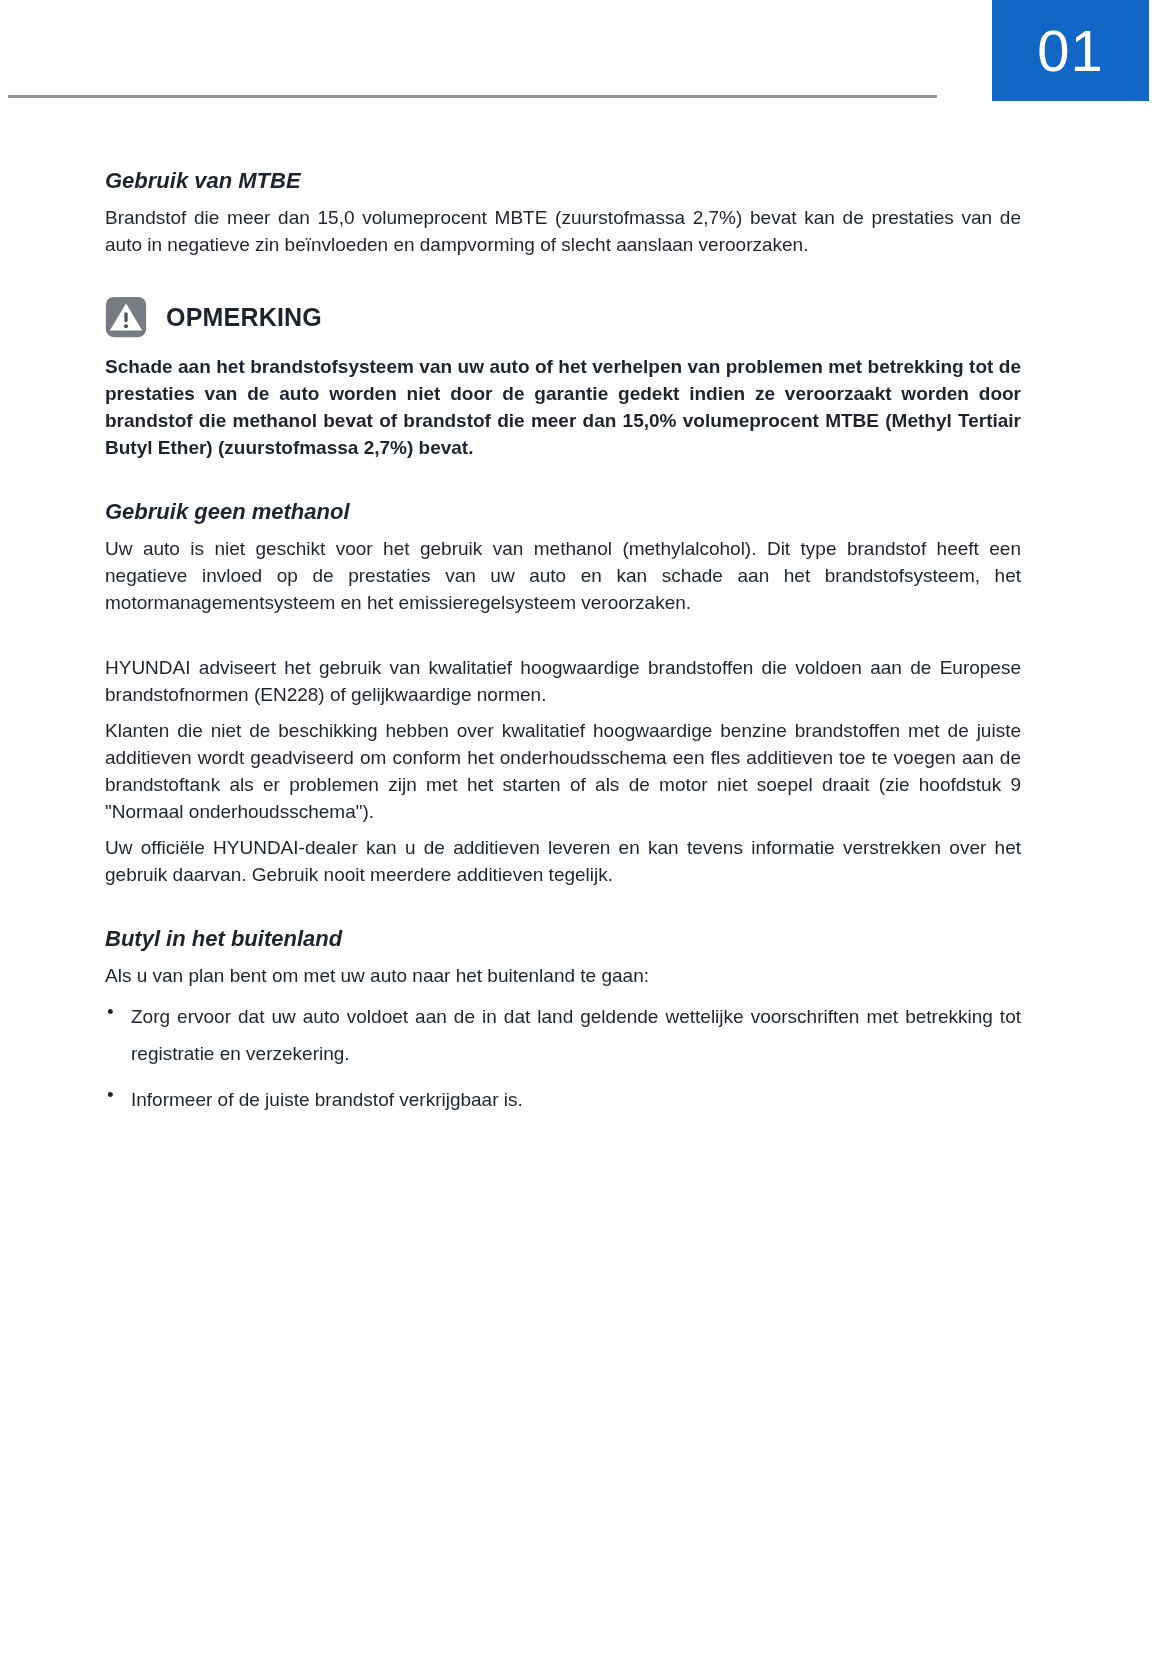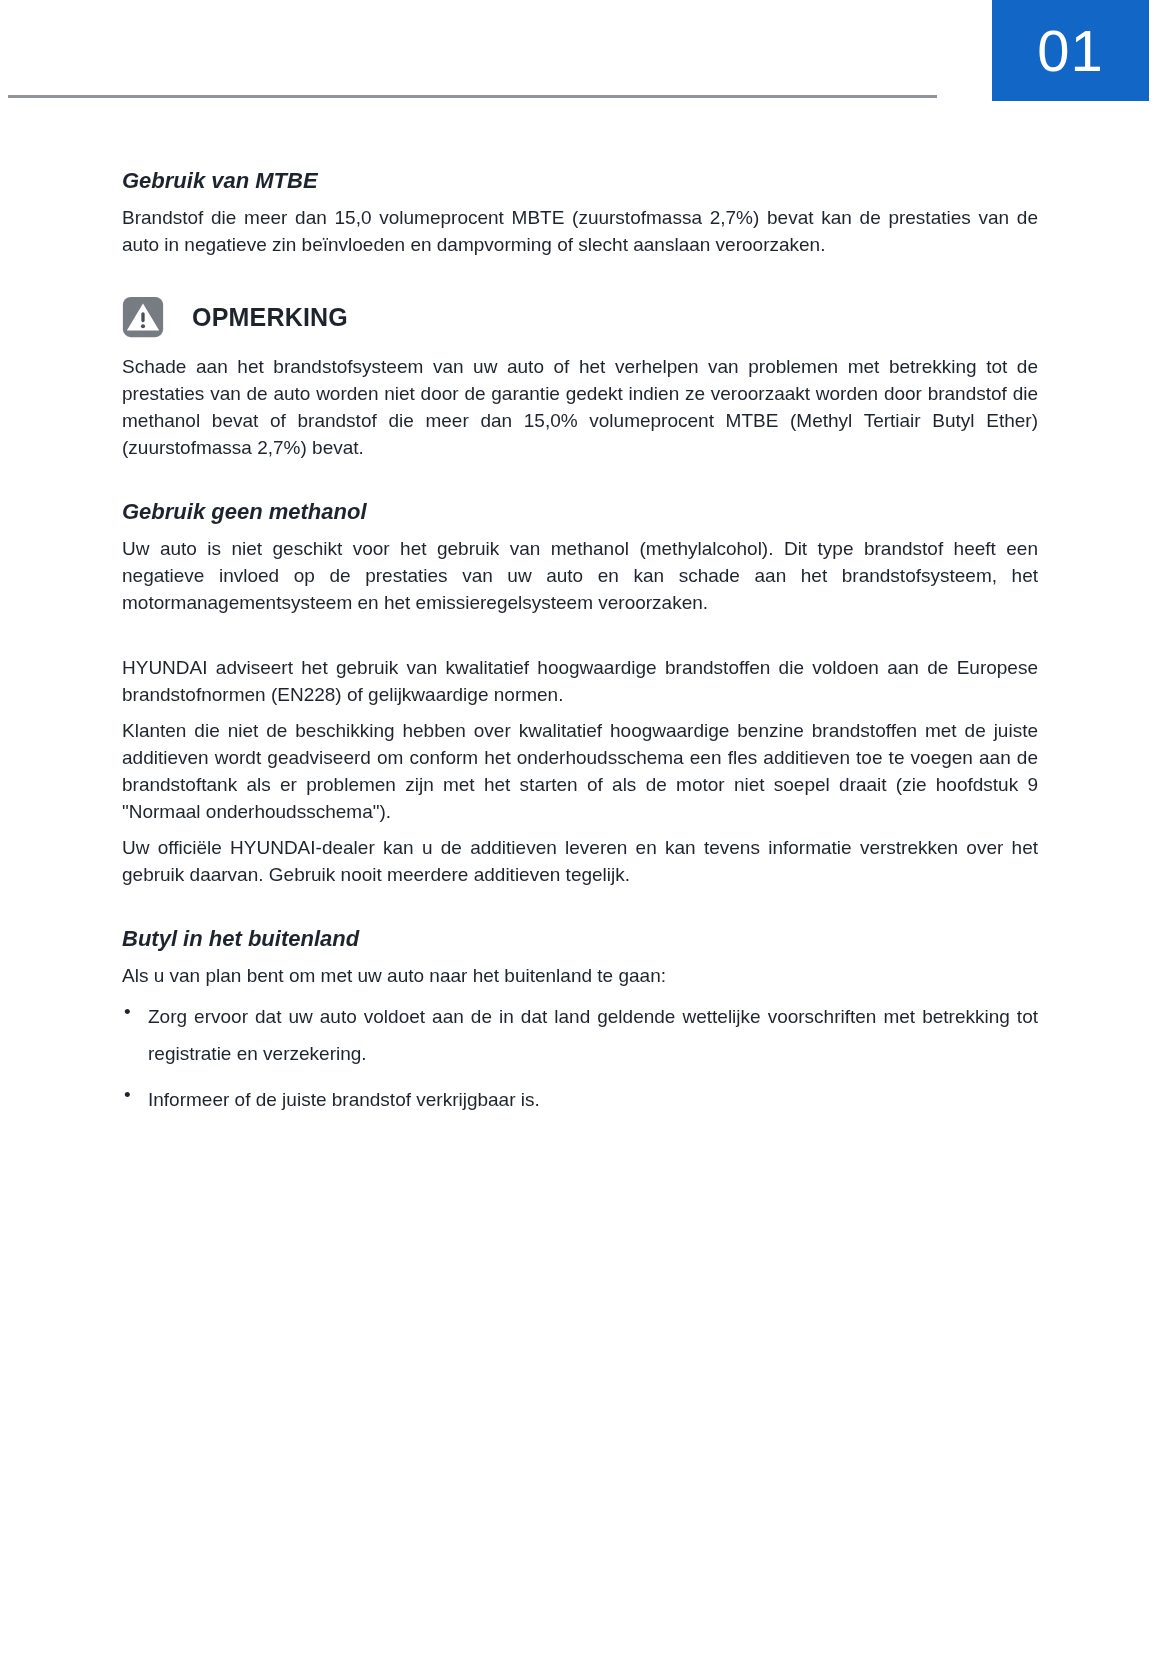--- a/index.html
+++ b/index.html
@@ -35,21 +35,21 @@
     position: absolute;
     top: 95px;
     left: 8px;
     width: 929px;
     height: 3px;
     background: #8f959b;
   }
   .content {
     position: absolute;
     top: 168px;
-    left: 122px;
+    left: 105px;
     width: 916px;
   }
   section { display: block; }
   .content > section + section { margin-top: 38px; }
   .section-heading {
     font-size: 22px;
     font-weight: 700;
     font-style: italic;
     margin: 0 0 10px 0;
     color: #1e242e;
@@ -57,32 +57,32 @@
   p.body {
     font-size: 19px;
     line-height: 27px;
     text-align: justify;
     margin: 0 0 9px 0;
   }
   .note { margin-top: 42px; }
   .note-header {
     display: flex;
     align-items: center;
-    gap: 28px;
+    gap: 19px;
     margin-bottom: 15px;
   }
   .note-icon { display: inline-flex; width: 42px; height: 42px; }
   .note-icon svg { display: block; }
   .note-label {
     font-size: 25px;
     font-weight: 700;
     letter-spacing: 0.2px;
   }
   .note-body {
-    font-weight: 400;
+    font-weight: 700;
     font-size: 19.5px;
     line-height: 27px;
   }
   .bullet-row {
     display: flex;
     align-items: flex-start;
     margin: 0 0 9px 0;
   }
   .bullet {
     flex: 0 0 24px;

